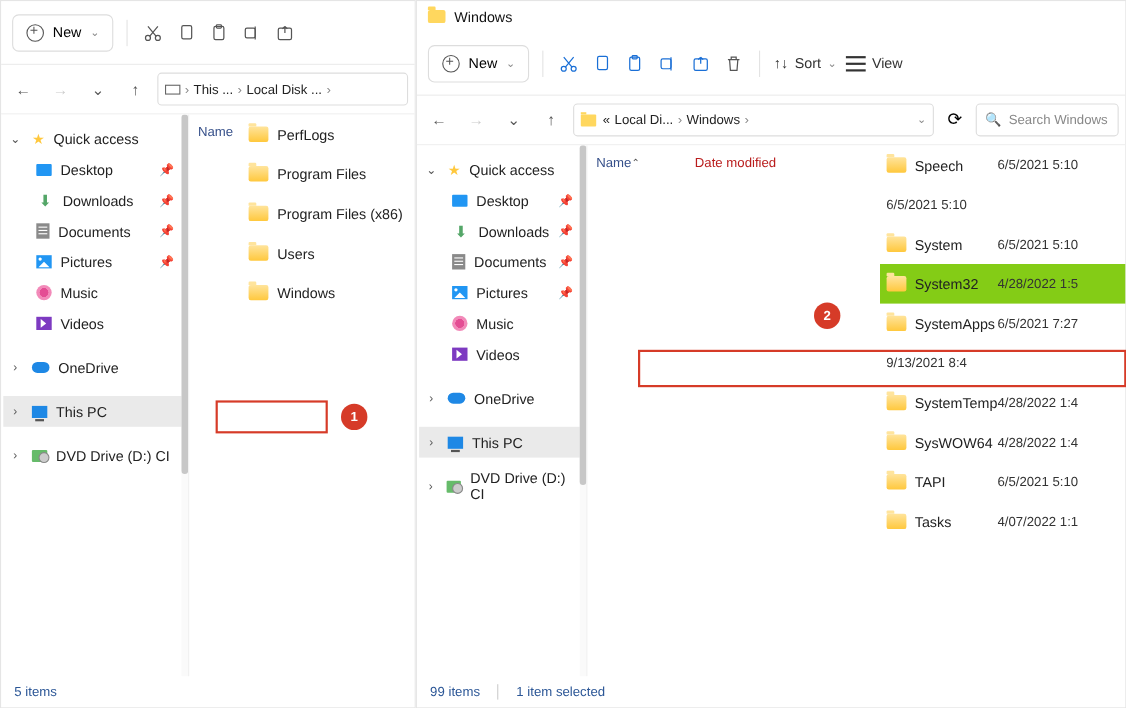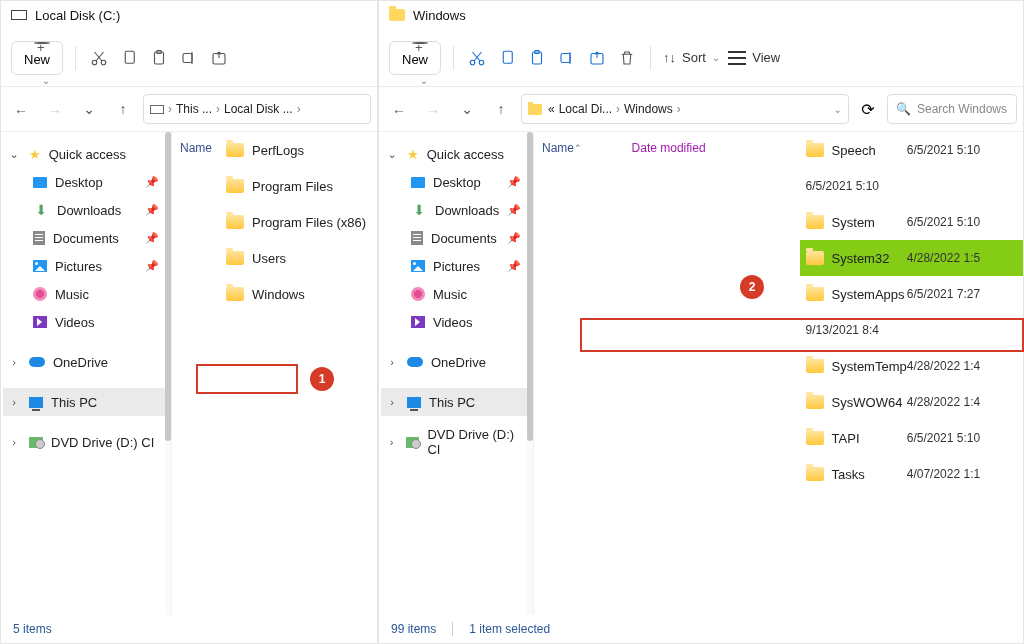--- a/index.html
+++ b/index.html
@@ -8,21 +8,21 @@
 .window { position:absolute; top:0; background:#fff; display:flex; flex-direction:column; }
 .win-left  { left:0;   width:378px; height:644px; border:1px solid #e5e5e5; }
 .win-right { left:378px; width:646px; height:644px; border:1px solid #e5e5e5; }
 
 .titlebar { height:28px; display:flex; align-items:center; gap:8px; padding:0 10px; font-size:13px; color:#111; }
 .titlebar .disk-icon { width:16px; height:10px; border:1px solid #444; background:#fff; position:relative; }
 .titlebar .folder-1 { width:16px; height:12px; background:#FFD75E; border-radius:2px; position:relative; }
 .titlebar .folder-1::before { content:""; position:absolute; top:-3px; left:0; width:7px; height:3px; background:#FFD75E; border-radius:1px 1px 0 0; }
 
 .toolbar { height:58px; display:flex; align-items:center; padding:0 10px; gap:8px; border-bottom:1px solid #ececec; }
-.new-btn { display:flex; align-items:flex-end; gap:8px; height:34px; padding:0 12px; border:1px solid #ddd; border-radius:6px; font-size:13px;flex-direction:column; }
+.new-btn { display:flex; align-items:center; gap:8px; height:34px; padding:0 12px; border:1px solid #ddd; border-radius:6px; font-size:13px; }
 .circle-plus { width:16px; height:16px; border:1px solid #555; border-radius:50%; position:relative; }
 .circle-plus::before { content:"+"; position:absolute; top:-3px; left:2px; font-size:13px; color:#555; }
 .chev { font-size:10px; color:#888;}
 .divider { width:1px; height:24px; background:#e3e3e3; margin:0 4px;}
 .tb-icon { width:22px; height:22px; display:flex; align-items:center; justify-content:center; color:#555; }
 .scissors { color:#1a6fd6; }
 .tb-icon svg { width:18px; height:18px; stroke:currentColor; fill:none; stroke-width:1.5;}
 .sort-btn, .view-btn { display:flex; align-items:center; gap:6px; font-size:13px; color:#333;}
 .hamburger { width:18px; height:14px; display:flex; flex-direction:column; justify-content:space-between;}
 .hamburger span{height:2px;background:#333;}
@@ -63,21 +63,21 @@
 .ico-thispc::after{content:"";position:absolute;bottom:-3px;left:3px;width:8px;height:2px;background:#555;}
 .ico-dvd{width:14px;height:11px;background:#66BB6A;border-radius:1px;position:relative;}
 .ico-dvd::before{content:"";position:absolute;right:-2px;top:2px;width:8px;height:8px;border-radius:50%;background:#ccc;border:1px solid #888;}
 
 .sb-scroll{position:absolute;right:0;top:0;width:6px;height:100%;background:#fafafa;}
 .sb-scroll::before{content:"";position:absolute;left:0;top:0;width:6px;height:64%;background:#c7c7c7;border-radius:3px;}
 
 .contents { flex:1; display:flex; flex-direction:row; border-left:1px solid #f0f0f0; position:relative;}
 .columns { display:flex; height:32px; align-items:center; padding:0 8px; font-size:12px; color:#36508a; }
 .col-name{flex:1;}
-.col-date{width:160px;color:#a21caf;}
+.col-date{width:160px;color:#b91c1c;}
 .sort-chev{font-size:9px;color:#555;margin-left:auto;margin-right:50px;}
 
 .file-list{flex:1;}
 .file-row{display:flex;align-items:center;height:36px;padding:0 6px;font-size:13px;color:#222;}
 .file-row.selected{background:#84cc16;}
 .file-row .fname{flex:1;display:flex;align-items:center;gap:8px;}
 .folder-ico{width:18px;height:14px;background:linear-gradient(#FFE49C,#FFC83D);border-radius:2px;position:relative;}
 .folder-ico::before{content:"";position:absolute;top:-3px;left:0;width:7px;height:3px;background:#FFE49C;border-radius:1px 1px 0 0;}
 .file-row .fdate{width:160px;font-size:12px;color:#333;white-space:nowrap;overflow:hidden;}
 
@@ -93,24 +93,20 @@
 .statusbar{height:28px;display:flex;align-items:center;padding:0 12px;font-size:12px;color:#2b5696;gap:16px;}
 .statusbar .vsep{width:1px;height:14px;background:#ccc;}
 
 .cnt-scroll{position:absolute;right:0;top:0;width:6px;height:100%;background:#fafafa;}
 .cnt-scroll::before{content:"";position:absolute;left:0;top:0;width:6px;height:55%;background:#c7c7c7;border-radius:3px;}
 </style>
 </head>
 <body>
 
 <div class="window win-left">
-  <div class="titlebar">
-    <span class="disk-icon"></span>
-    <span>Local Disk (C:)</span>
-  </div>
   <div class="toolbar">
     <div class="new-btn">
       <span class="circle-plus"></span>
       <span>New</span>
       <span class="chev">⌄</span>
     </div>
     <span class="divider"></span>
     <span class="tb-icon">
         <svg viewBox="0 0 24 24">
           <circle cx="6" cy="18" r="3"></circle>

